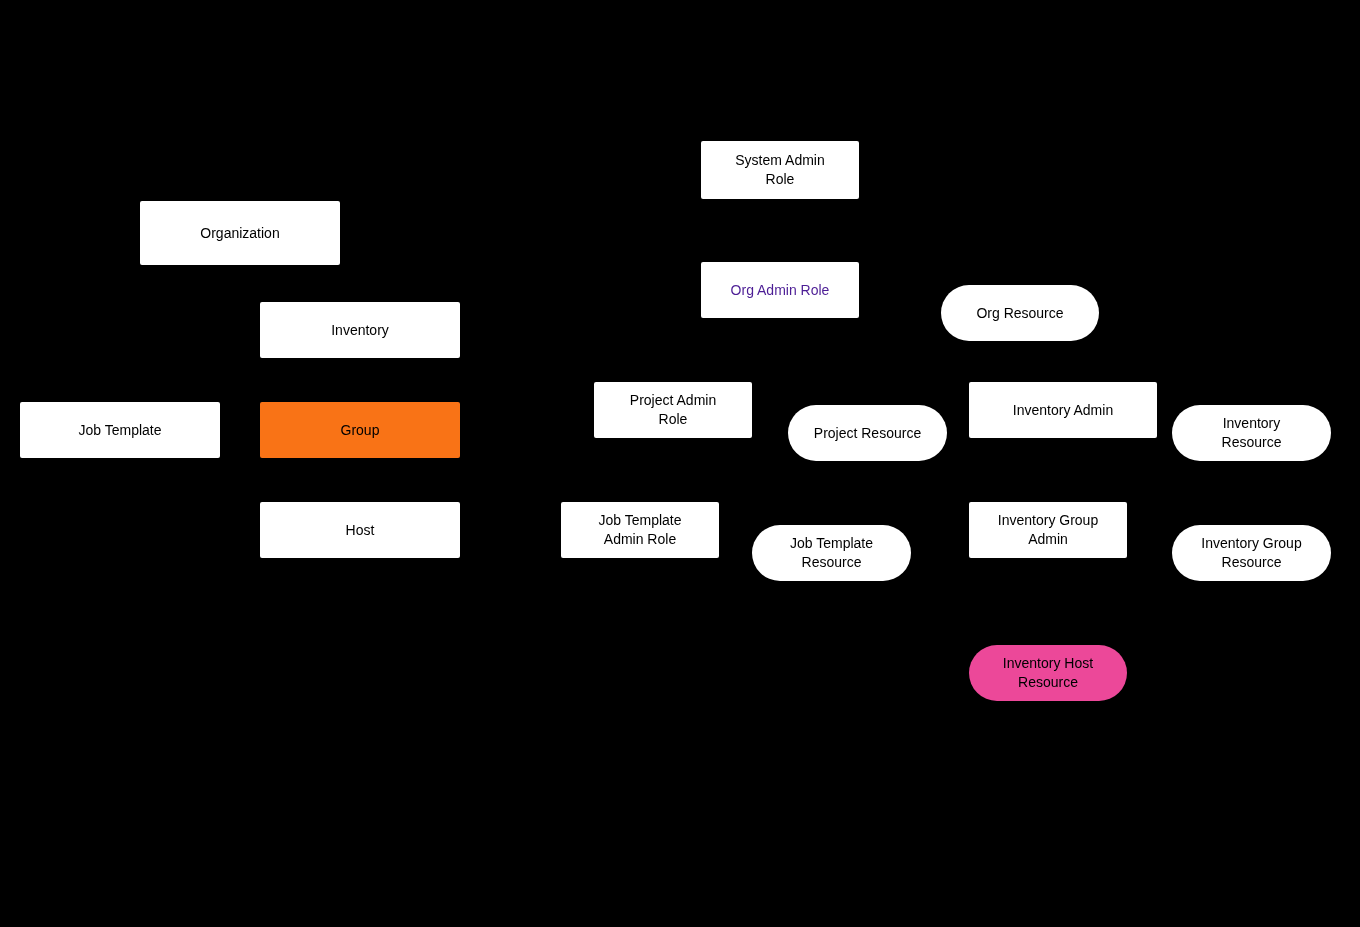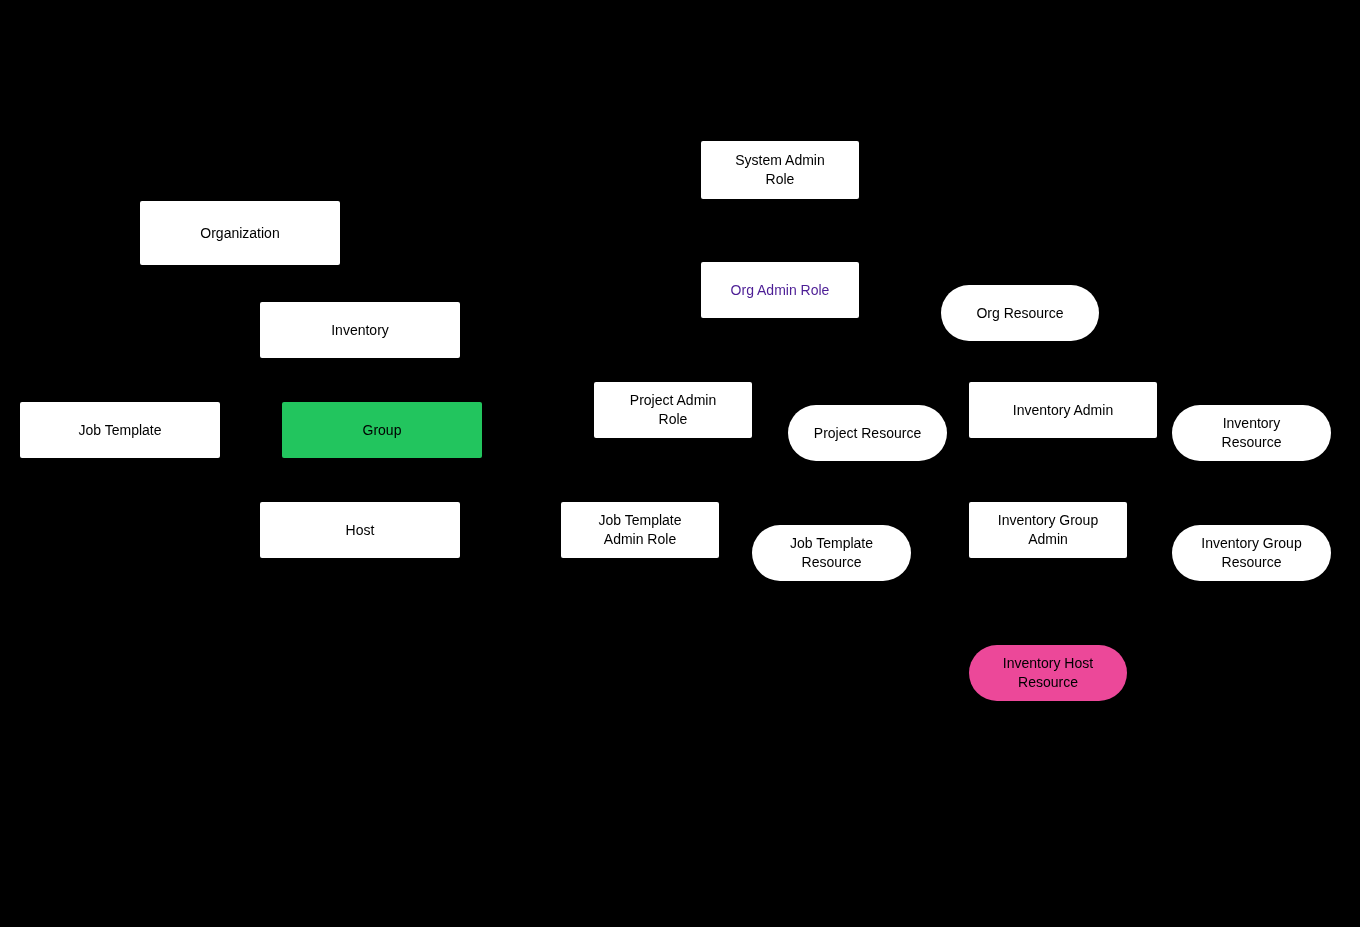--- a/index.html
+++ b/index.html
@@ -37,21 +37,21 @@
     margin-top: 23px;
   }
 </style>
 </head>
 <body>
 
 <div id="canvas" style="background: rgb(0, 0, 0);">
     <div class="node rect" style="left: 140px; top: 201px; width: 200px; height: 64px; background: rgb(255, 255, 255); color: rgb(0, 0, 0);">Organization</div>
     <div class="node rect" style="left: 260px; top: 302px; width: 200px; height: 56px; background: rgb(255, 255, 255); color: rgb(0, 0, 0);">Inventory</div>
     <div class="node rect" style="left: 20px; top: 402px; width: 200px; height: 56px; background: rgb(255, 255, 255); color: rgb(0, 0, 0);">Job Template</div>
-    <div class="node rect" style="left: 260px; top: 402px; width: 200px; height: 56px; background: #22c55e; color: rgb(0, 0, 0); margin-left: 22px;">Group</div>
+    <div class="node rect" style="left: 260px; top: 402px; width: 200px; height: 56px; background: #f97316; color: rgb(0, 0, 0);">Group</div>
     <div class="node rect" style="left: 260px; top: 502px; width: 200px; height: 56px; background: rgb(255, 255, 255); color: rgb(0, 0, 0);">Host</div>
     <div class="node rect" style="left: 701px; top: 141px; width: 158px; height: 58px; background: rgb(255, 255, 255); color: rgb(0, 0, 0);">System Admin
 Role</div>
     <div class="node rect" style="left: 701px; top: 262px; width: 158px; height: 56px; background: rgb(255, 255, 255); color: #4c1d95;">Org Admin Role</div>
     <div class="node pill" style="left: 941px; top: 262px; width: 158px; height: 56px; background: rgb(255, 255, 255); color: rgb(0, 0, 0);">Org Resource</div>
     <div class="node rect" style="left: 561px; top: 382px; width: 158px; height: 56px; background: rgb(255, 255, 255); color: #000000; margin-left: 33px;">Project Admin
 Role</div>
     <div class="node pill" style="left: 788px; top: 382px; width: 159px; height: 56px; background: rgb(255, 255, 255); color: rgb(0, 0, 0);">Project Resource</div>
     <div class="node rect" style="left: 969px; top: 382px; width: 188px; height: 56px; background: rgb(255, 255, 255); color: rgb(0, 0, 0);">Inventory Admin</div>
     <div class="node pill" style="left: 1172px; top: 382px; width: 159px; height: 56px; background: rgb(255, 255, 255); color: rgb(0, 0, 0);">Inventory

